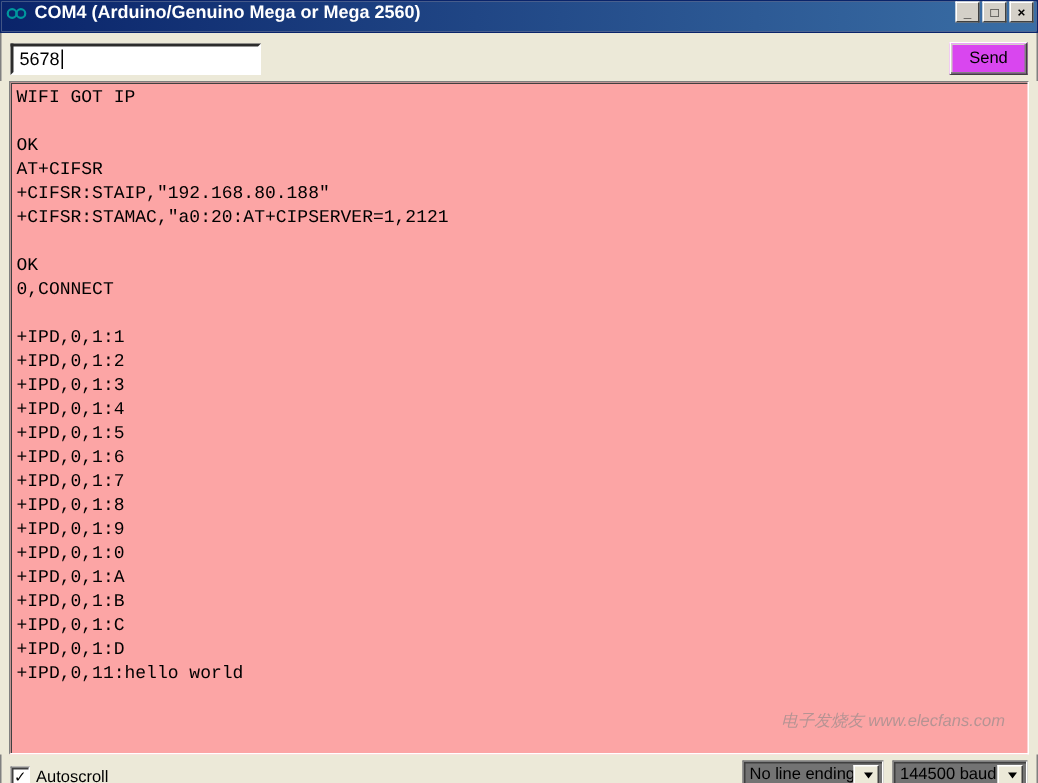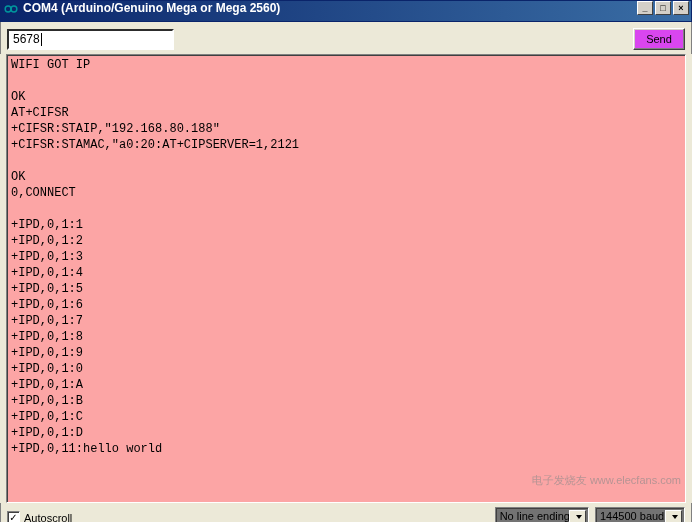--- a/index.html
+++ b/index.html
@@ -164,27 +164,28 @@
       top: 7px;
       width: 0;
       height: 0;
       border-left: 3px solid transparent;
       border-right: 3px solid transparent;
       border-top: 4px solid black;
       z-index: 1;
     }
     .watermark {
       position: absolute;
-      right: 11px;
+      right: 22px;
       bottom: 34px;
       color: #888;
       font-size: 11px;
       opacity: 0.6;
       pointer-events: none;
       font-family: sans-serif;
+      font-style: italic;
     }
     .console-line {
       display: block;
     }
     .caret {
       display: inline-block;
       width: 1px;
       height: 13px;
       background: black;
       vertical-align: middle;

